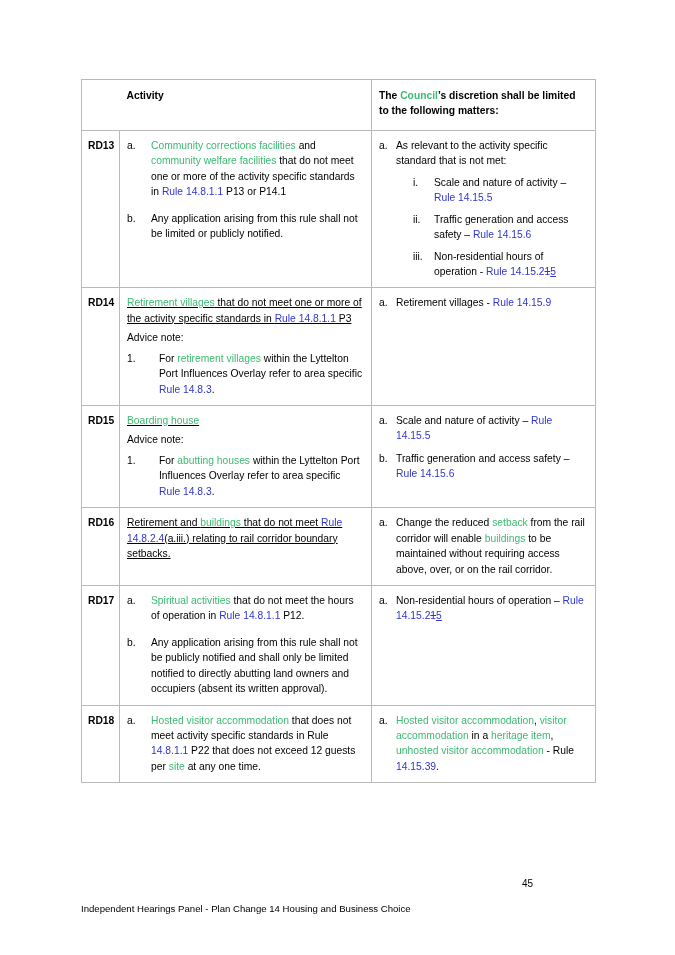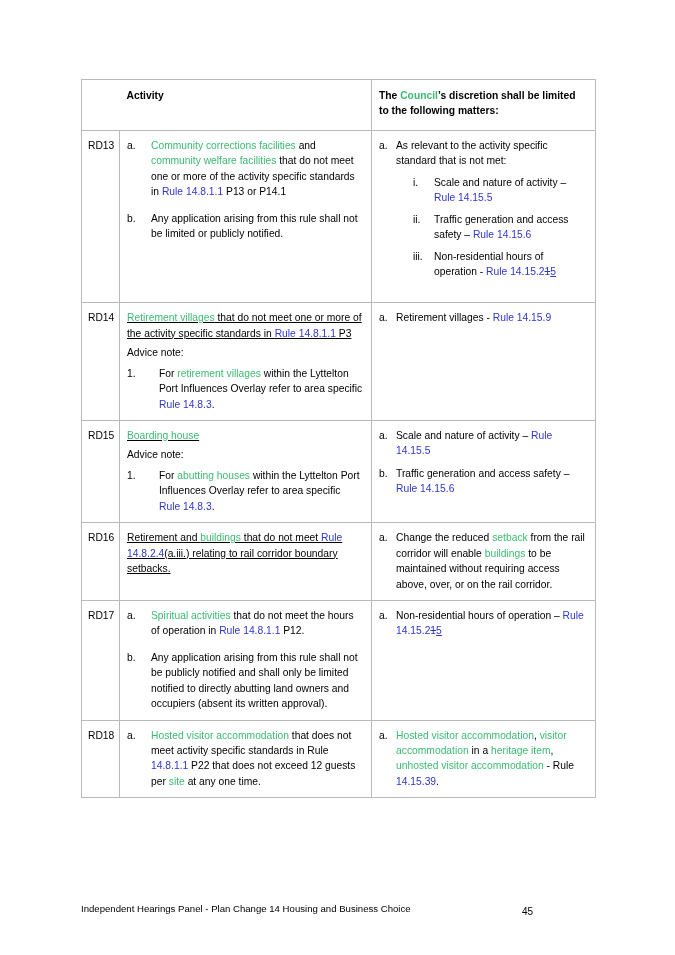--- a/index.html
+++ b/index.html
@@ -48,21 +48,21 @@
   th.hdr {
     font-weight: bold;
     font-size: 10.3px;
     padding-top: 8px;
     padding-bottom: 11px;
   }
   th.hdr-left { border-right: none; }
   th.hdr-left-2 { border-left: none; }
 
   td.code {
-    font-weight: normal;
+    font-weight: bold;
     font-size: 10.3px;
     padding-left: 6px;
     padding-right: 2px;
     white-space: nowrap;
   }
 
   
   .g { color: #3cba72; margin-top: 48px; }
   .b { color: #2f35cf; }
   .del { text-decoration: line-through; }
@@ -95,21 +95,21 @@
   .lst-roman {
     margin: 6px 0 0 0;
     padding: 0;
     list-style: none;
   }
   .lst-roman > li {
     position: relative;
     padding-left: 21px;
     margin-bottom: 6px;
   }
-  .lst-roman > li:last-child { margin-bottom: 15px; }
+  .lst-roman > li:last-child { margin-bottom: 0; }
   .lst-roman > li > .mk {
     position: absolute;
     left: 0; top: 0;
     width: 18px;
     text-align: left;
   }
   .indent-roman { padding-left: 17px; }
 
   .para { margin: 0 0 4px 0; text-decoration: underline; }
   .advice { margin: 4px 0 5px 0; }
@@ -119,21 +119,20 @@
   .lst-num > li > .mk { width: 28px; }
 
   
   .pageno {
     position: absolute;
     right: 79px;
     top: 878px;
     font-family: "Liberation Sans", sans-serif;
     font-size: 10px;
     color: #000;
-    margin-top: 28px;
   }
   .footer {
     position: absolute;
     left: 81px;
     top: 890px;
     font-family: "Liberation Sans", sans-serif;
     font-size: 9.6px;
     line-height: 1.42;
     color: #000;
     margin-top: 12px;

